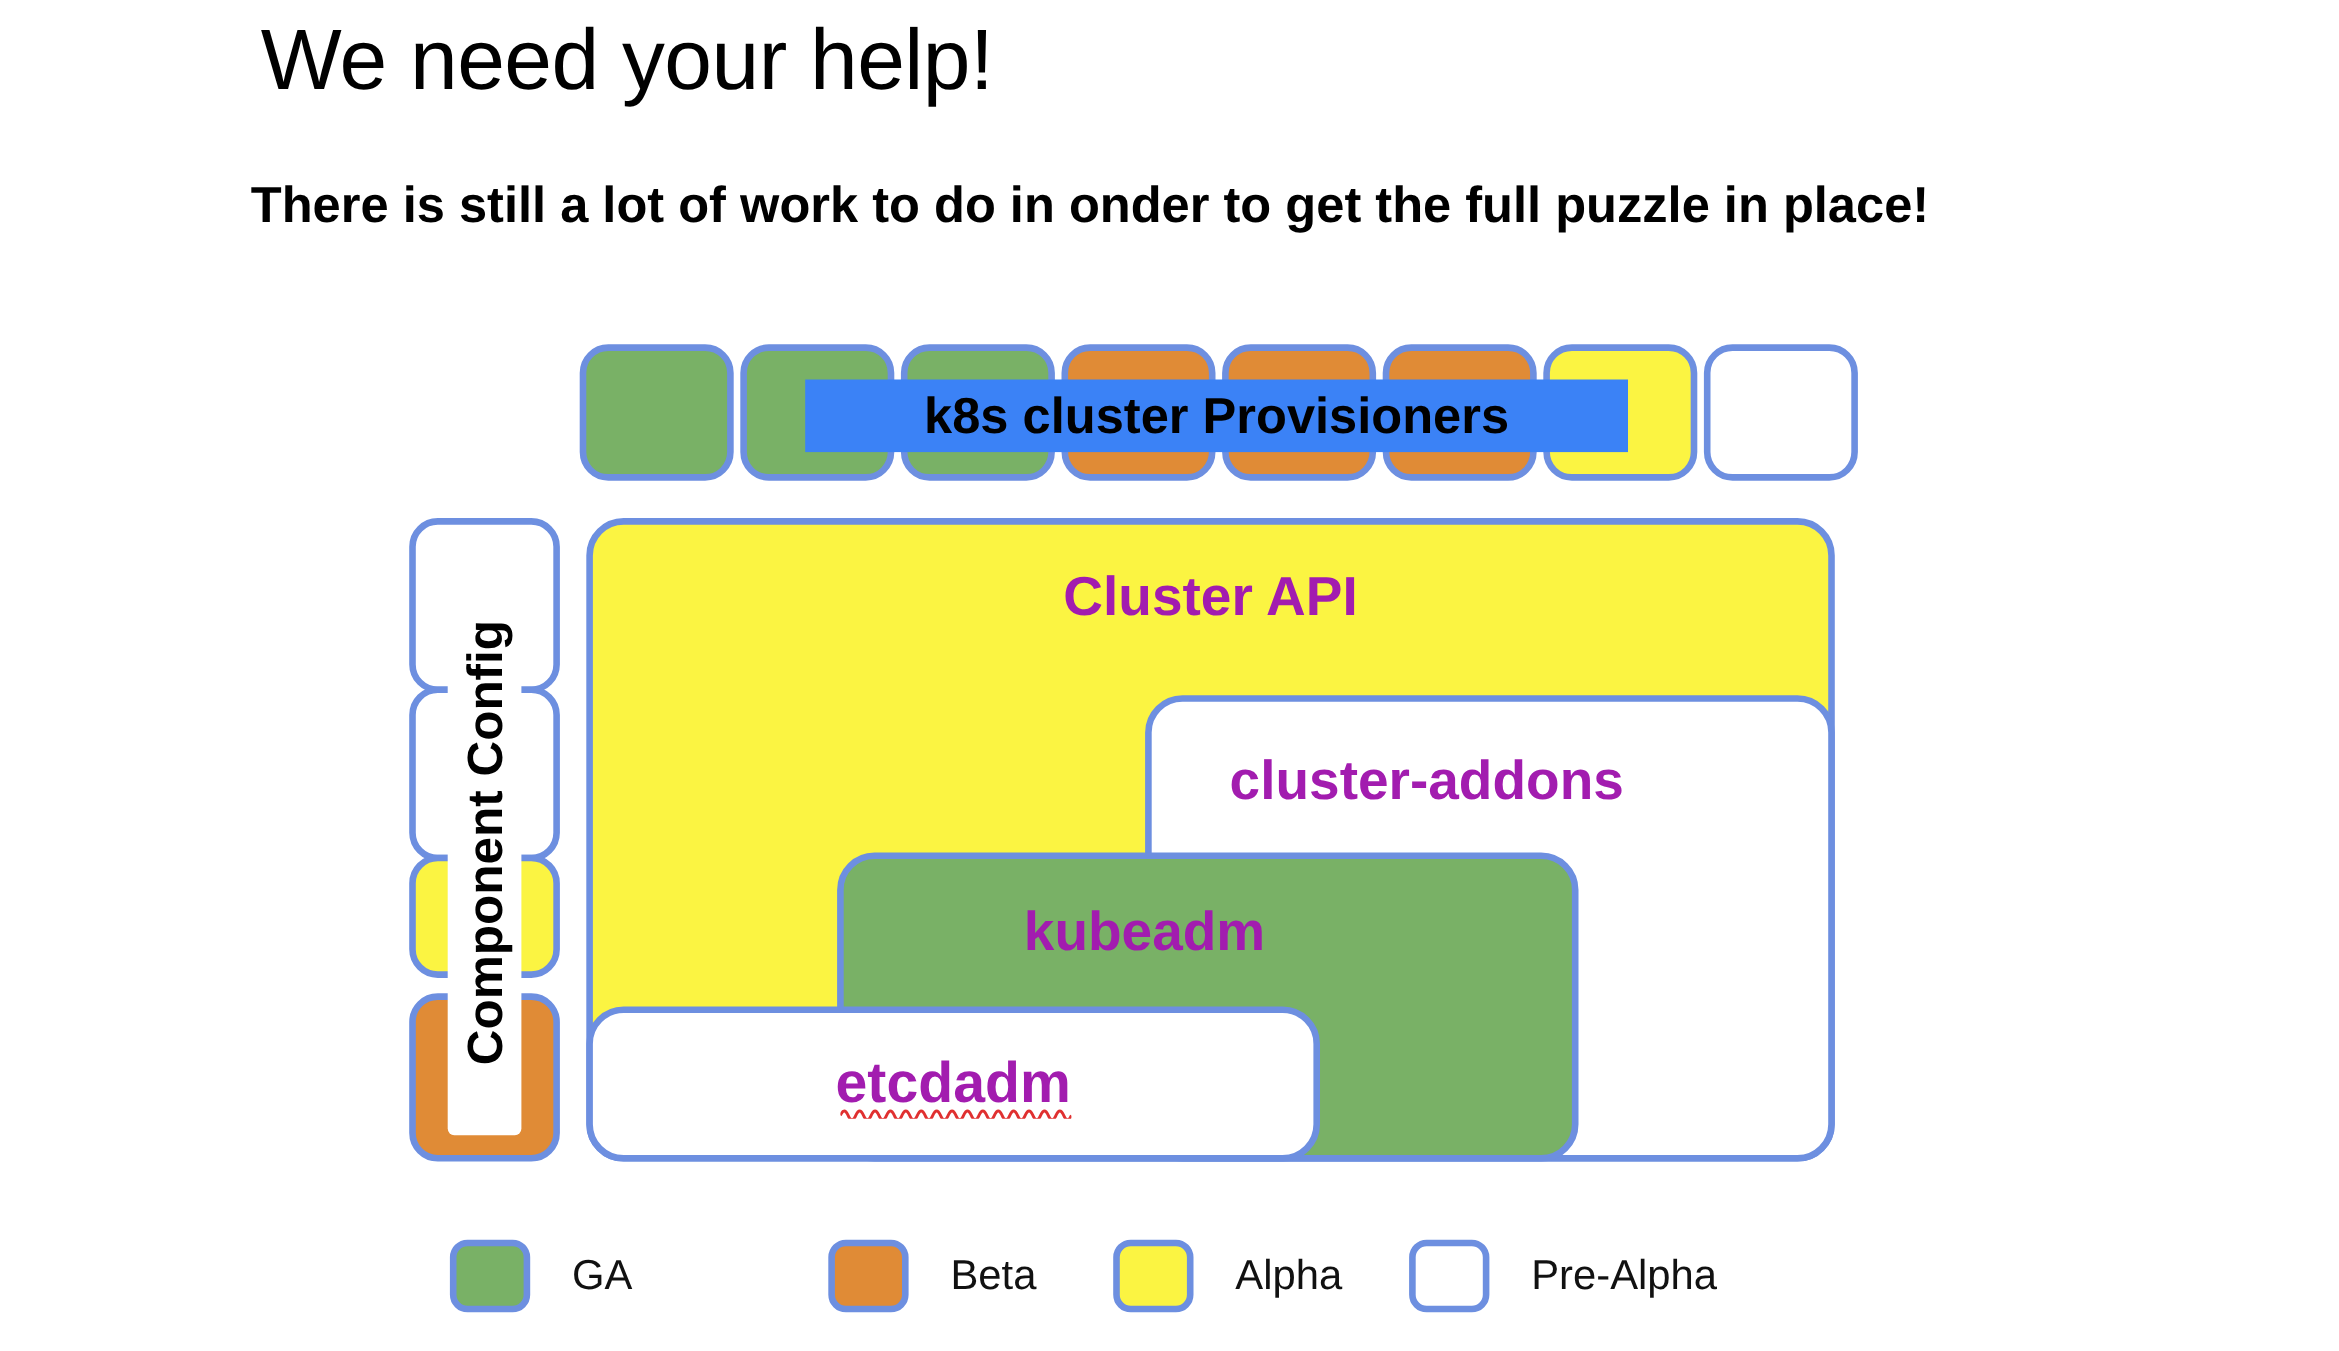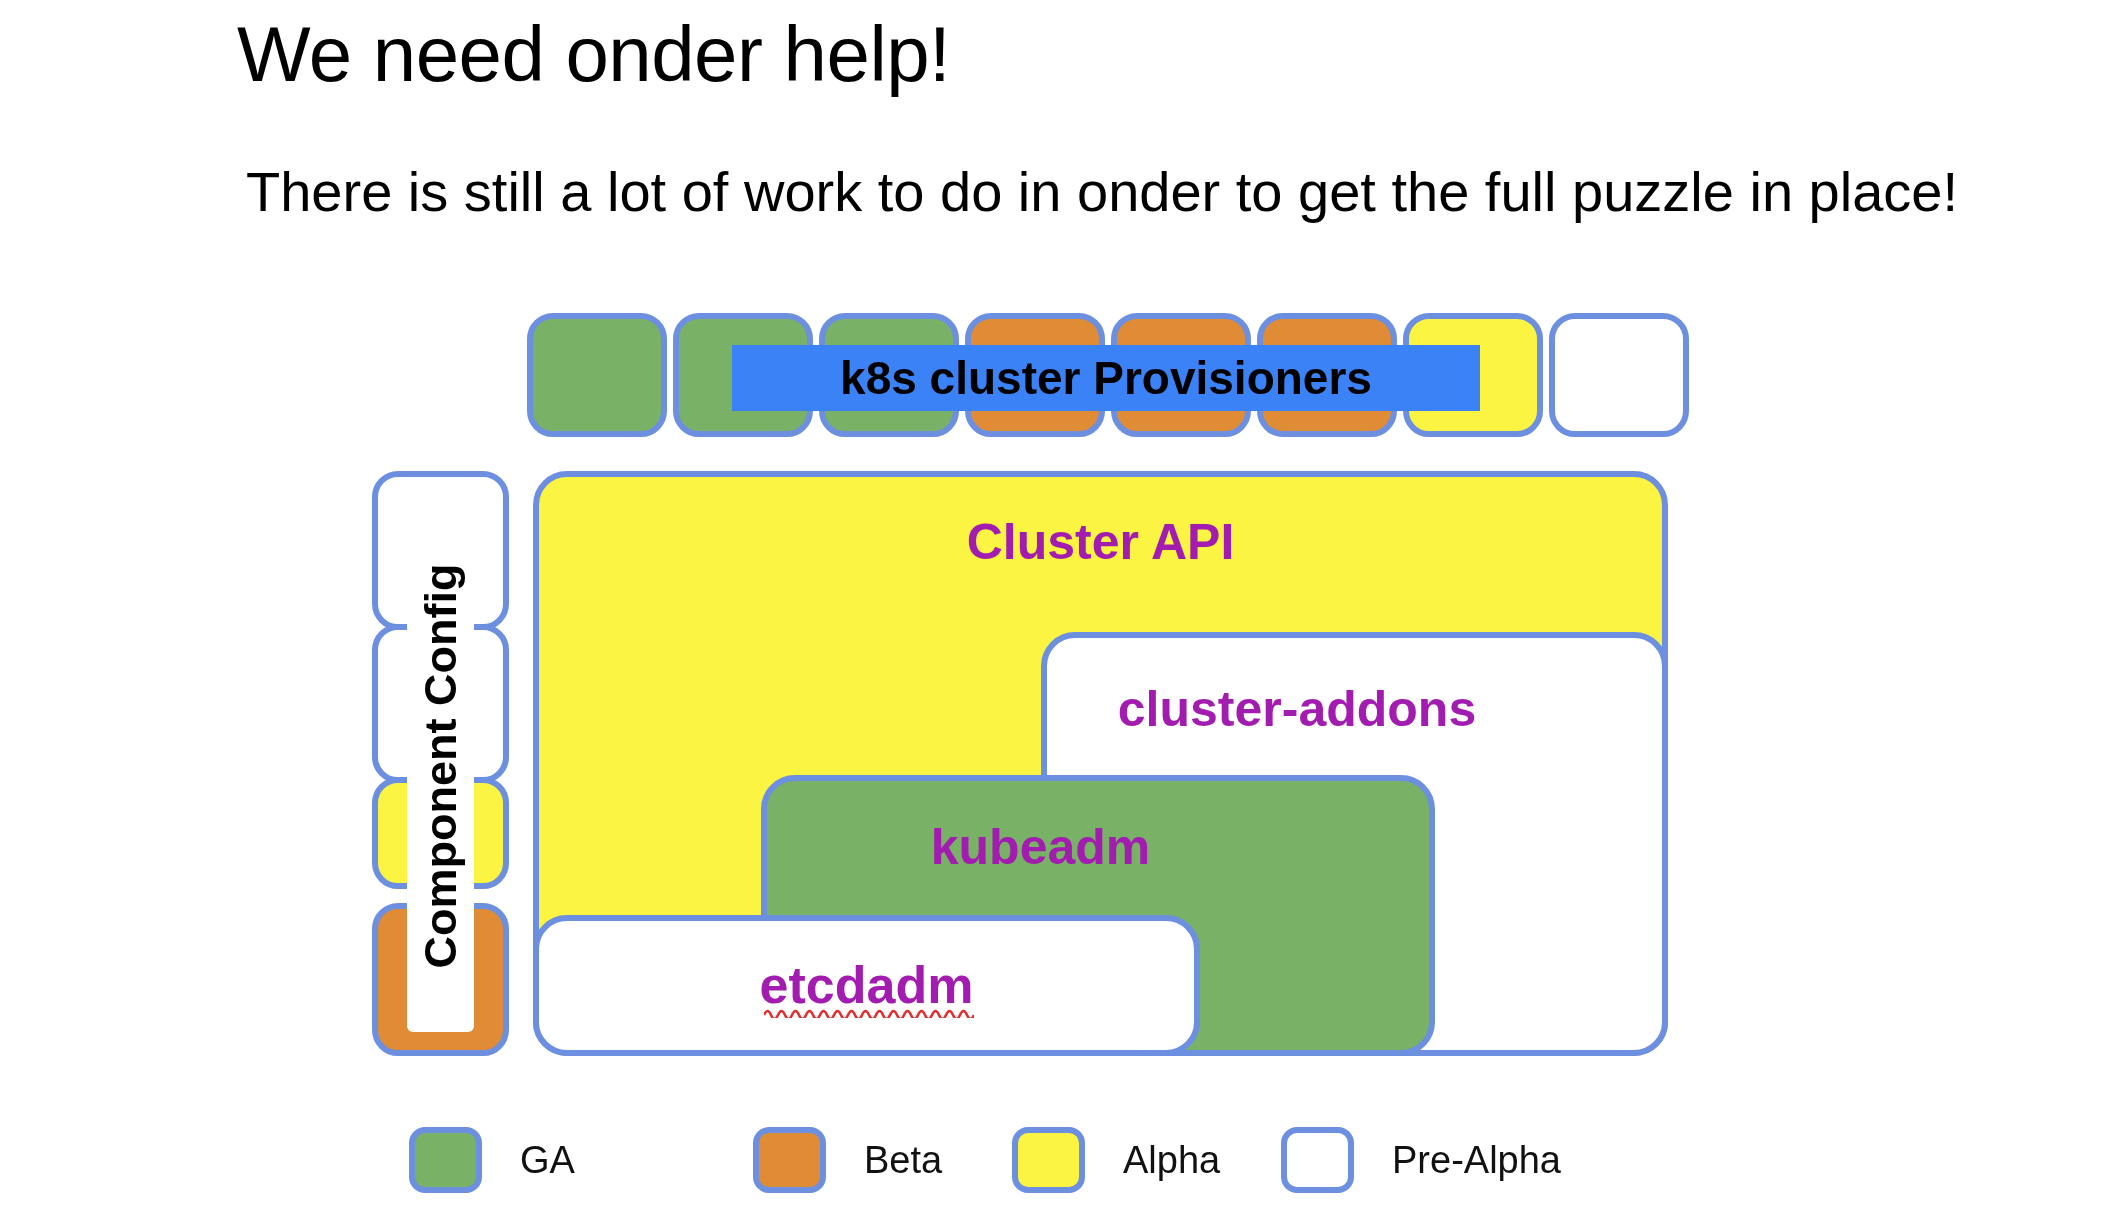--- a/index.html
+++ b/index.html
@@ -23,24 +23,24 @@
     left: 237px;
     top: 14px;
     font-size: 78px;
     font-weight: 400;
     line-height: 1.05;
     white-space: nowrap;
     letter-spacing: -0.5px;
   }
   #slide-subtitle {
     position: absolute;
-    left: 246px;
+    left: 228px;
     top: 160px;
-    font-size: 56px;
-    font-weight: 400;
+    font-size: 46px;
+    font-weight: 700;
     line-height: 1.15;
     white-space: nowrap;
   }
 
   
   .node {
     position: absolute;
     box-sizing: border-box;
     border: 6px solid #6d8fe0;
     border-radius: 26px;
@@ -121,21 +121,21 @@
     margin-left: 38px;
     font-size: 38px;
     font-weight: 400;
     color: #111111;
     white-space: nowrap;
   }
 </style>
 </head>
 <body>
 
-<div id="slide-title">We need onder help!</div>
+<div id="slide-title">We need your help!</div>
 
 <div id="slide-subtitle">There is still a lot of work to do in onder to get the full puzzle in place!</div>
 
 <div id="provisioners-row">
 
   <div class="node fill-ga" style="left:527px;  top:313px; width:140px; height:124px;"></div>
   <div class="node fill-ga" style="left:673px;  top:313px; width:140px; height:124px;"></div>
   <div class="node fill-ga" style="left:819px;  top:313px; width:140px; height:124px;"></div>
   <div class="node fill-beta" style="left:965px;  top:313px; width:140px; height:124px;"></div>
   <div class="node fill-beta" style="left:1111px; top:313px; width:140px; height:124px;"></div>

